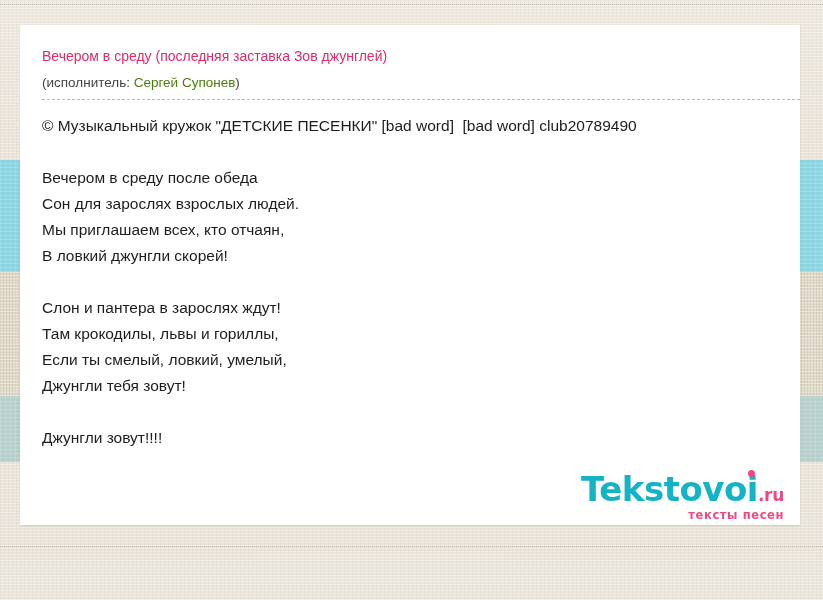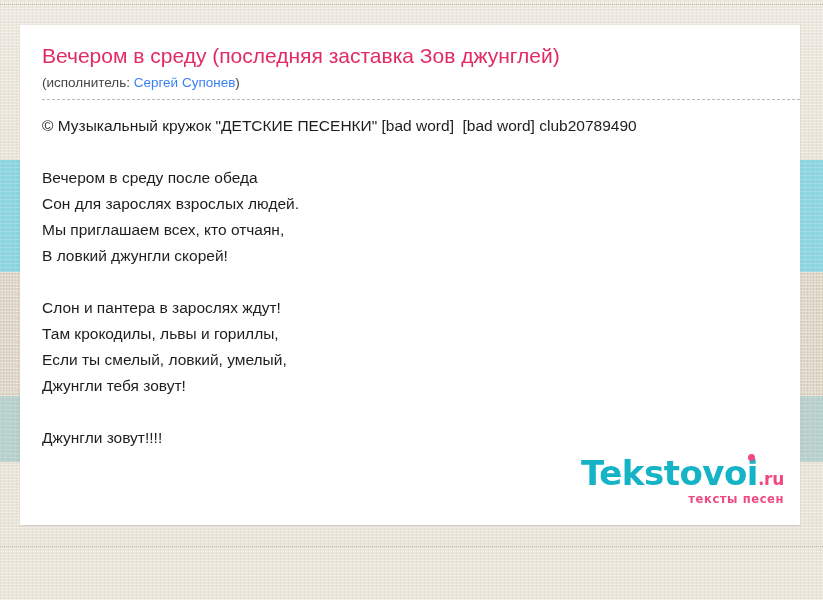--- a/index.html
+++ b/index.html
@@ -82,35 +82,35 @@
     box-shadow: 0 1px 2px rgba(0,0,0,.10);
     overflow: hidden;
   }
   #card-body {
     padding: 18px 0 0 22px;
   }
 
   
   #song-title {
     color: #e12b63;
-    font-size: 21px;
+    font-size: 14px;
     font-weight: normal;
     line-height: 26px;
     margin: 0;
     white-space: nowrap;
   }
   #artist-line {
     font-size: 13.5px;
     color: #444444;
     line-height: 20px;
     margin-top: 4px;
     white-space: nowrap;
   }
   #artist-link {
-    color: #3b82f6;
+    color: #4d7c0f;
     text-decoration: none;
     cursor: pointer;
   }
   #header-divider {
     margin-top: 6px;
     width: 758px;
     height: 0;
     border-top: 1px dashed #b9b9b9;
   }
 
@@ -125,21 +125,21 @@
   .lyric-line {
     white-space: pre;
     min-height: 26px;
   }
   .lyric-line.blank { height: 26px; }
 
   
   #site-logo {
     position: absolute;
     right: 16px;
-    bottom: 20px;
+    bottom: 4px;
     text-align: right;
     line-height: 1;
     user-select: none;
   }
   #logo-wordmark {
     font-family: "DejaVu Sans", sans-serif;
     font-size: 34px;
     font-weight: bold;
     color: #14b3c6;
     letter-spacing: -.5px;

